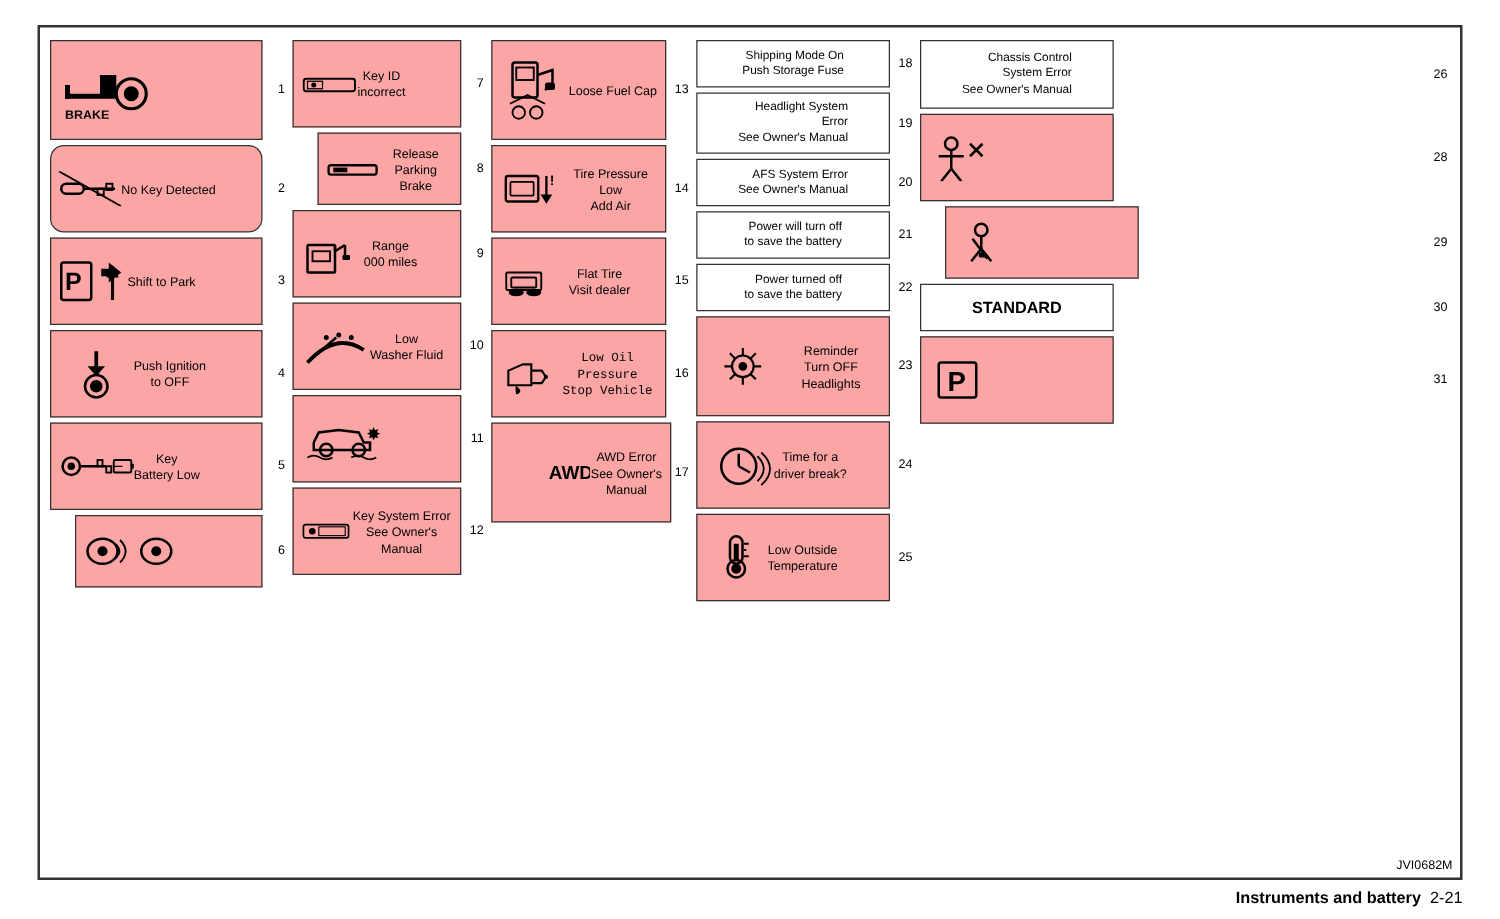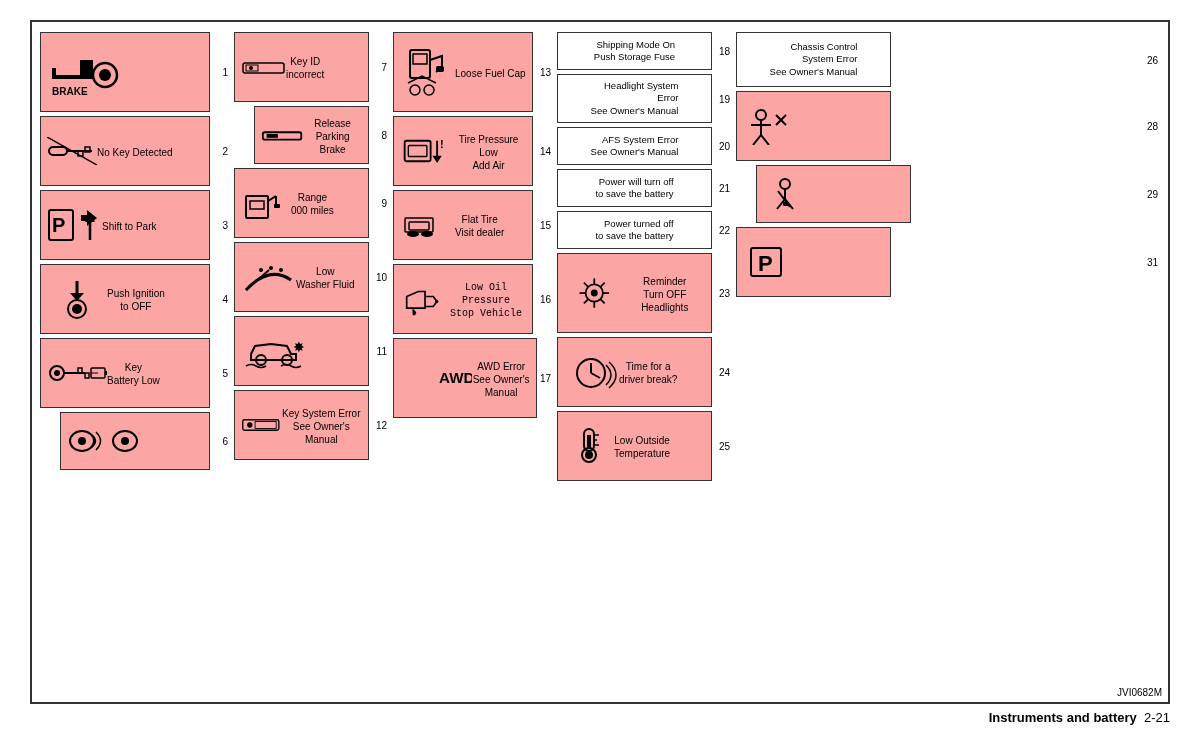--- a/index.html
+++ b/index.html
@@ -127,21 +127,21 @@
             <polygon points="33,10 46,10 46,29 33,29" fill="#000"></polygon>
             <circle cx="58" cy="25" r="12" fill="none" stroke="#000" stroke-width="2.5"></circle>
             <circle cx="58" cy="25" r="6" fill="#000"></circle>
             <text x="5" y="45" font-size="10" font-weight="bold" fill="#000">BRAKE</text>
           </svg>
         </div>
         <span class="item-number">1</span>
       </div>
 
       <div class="item-row">
-        <div class="icon-box medium" style="width:170px;">
+        <div class="icon-box medium" style="width:170px;border-radius:11px;">
           <svg width="50" height="28" viewBox="0 0 50 28">
 
             <rect x="2" y="10" width="18" height="8" rx="4" fill="none" stroke="#000" stroke-width="2"></rect>
             <line x1="20" y1="14" x2="45" y2="14" stroke="#000" stroke-width="2"></line>
             <rect x="38" y="10" width="5" height="5" fill="none" stroke="#000" stroke-width="1.5"></rect>
             <rect x="31" y="14" width="5" height="5" fill="none" stroke="#000" stroke-width="1.5"></rect>
             <line x1="0" y1="0" x2="50" y2="28" stroke="#000" stroke-width="1.5"></line>
           </svg>
           <div class="item-label">No Key
 Detected</div>
@@ -515,20 +515,26 @@
             <path d="M22,22 L30,32" fill="none" stroke="#000" stroke-width="2"></path>
 
             <line x1="15" y1="14" x2="27" y2="30" stroke="#000" stroke-width="2"></line>
 
             <rect x="20" y="25" width="6" height="4" rx="1" fill="#000"></rect>
           </svg>
         </div>
         <span class="item-number">29</span>
       </div>
 
+      <div class="item-row">
+        <div class="text-box" style="width:155px; min-height:38px;">
+          <span style="font-weight:bold; font-size:13px;">STANDARD</span>
+        </div>
+        <span class="item-number">30</span>
+      </div>
 
       <div class="item-row">
         <div class="icon-box medium" style="width:155px;">
           <svg width="55" height="38" viewBox="0 0 55 38">
             <rect x="8" y="5" width="30" height="28" rx="2" fill="none" stroke="#000" stroke-width="2"></rect>
             <text x="15" y="28" font-size="22" font-weight="bold" fill="#000">P</text>
           </svg>
         </div>
         <span class="item-number">31</span>
       </div>

